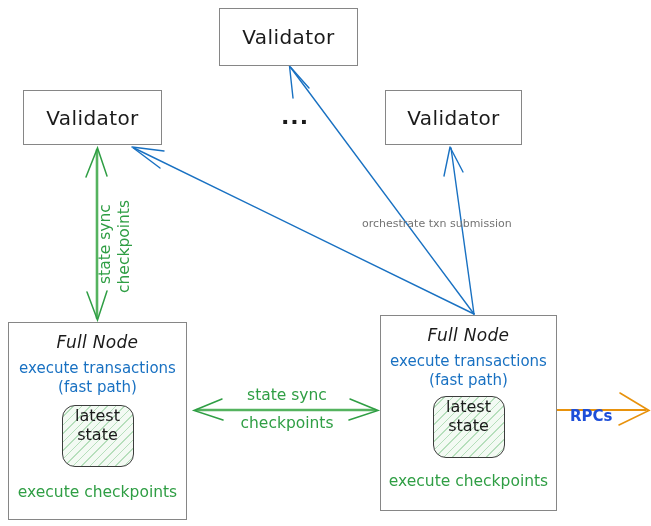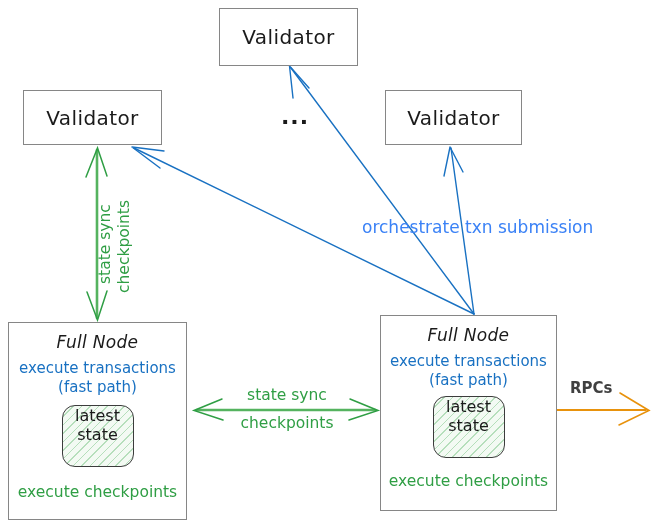--- a/index.html
+++ b/index.html
@@ -84,23 +84,23 @@
   }
   .state-line {
     font-size: 16px;
     color: #1a1a1a;
   }
   .diag-label {
     position: absolute;
     white-space: nowrap;
     z-index: 4;
   }
-  .lbl-blue { color: #3b82f6; font-size: 17px; text-align: right; }
+  .lbl-blue { color: #737373; font-size: 11px; text-align: right; }
   .lbl-green { color: #2f9e44; font-size: 15.5px; }
-  .lbl-orange { color: #404040; font-size: 15px; font-weight: bold; }
+  .lbl-orange { color: #1d4ed8; font-size: 15px; font-weight: bold; margin-top: 28px; }
   .lbl-dots { color: #1a1a1a; font-size: 22px; font-weight: bold; letter-spacing: 1px; }
   .rot-wrap {
     position: absolute;
     z-index: 4;
   }
   .rot-text {
     transform: rotate(-90deg);
     transform-origin: left top;
     white-space: nowrap;
     color: #2f9e44;

